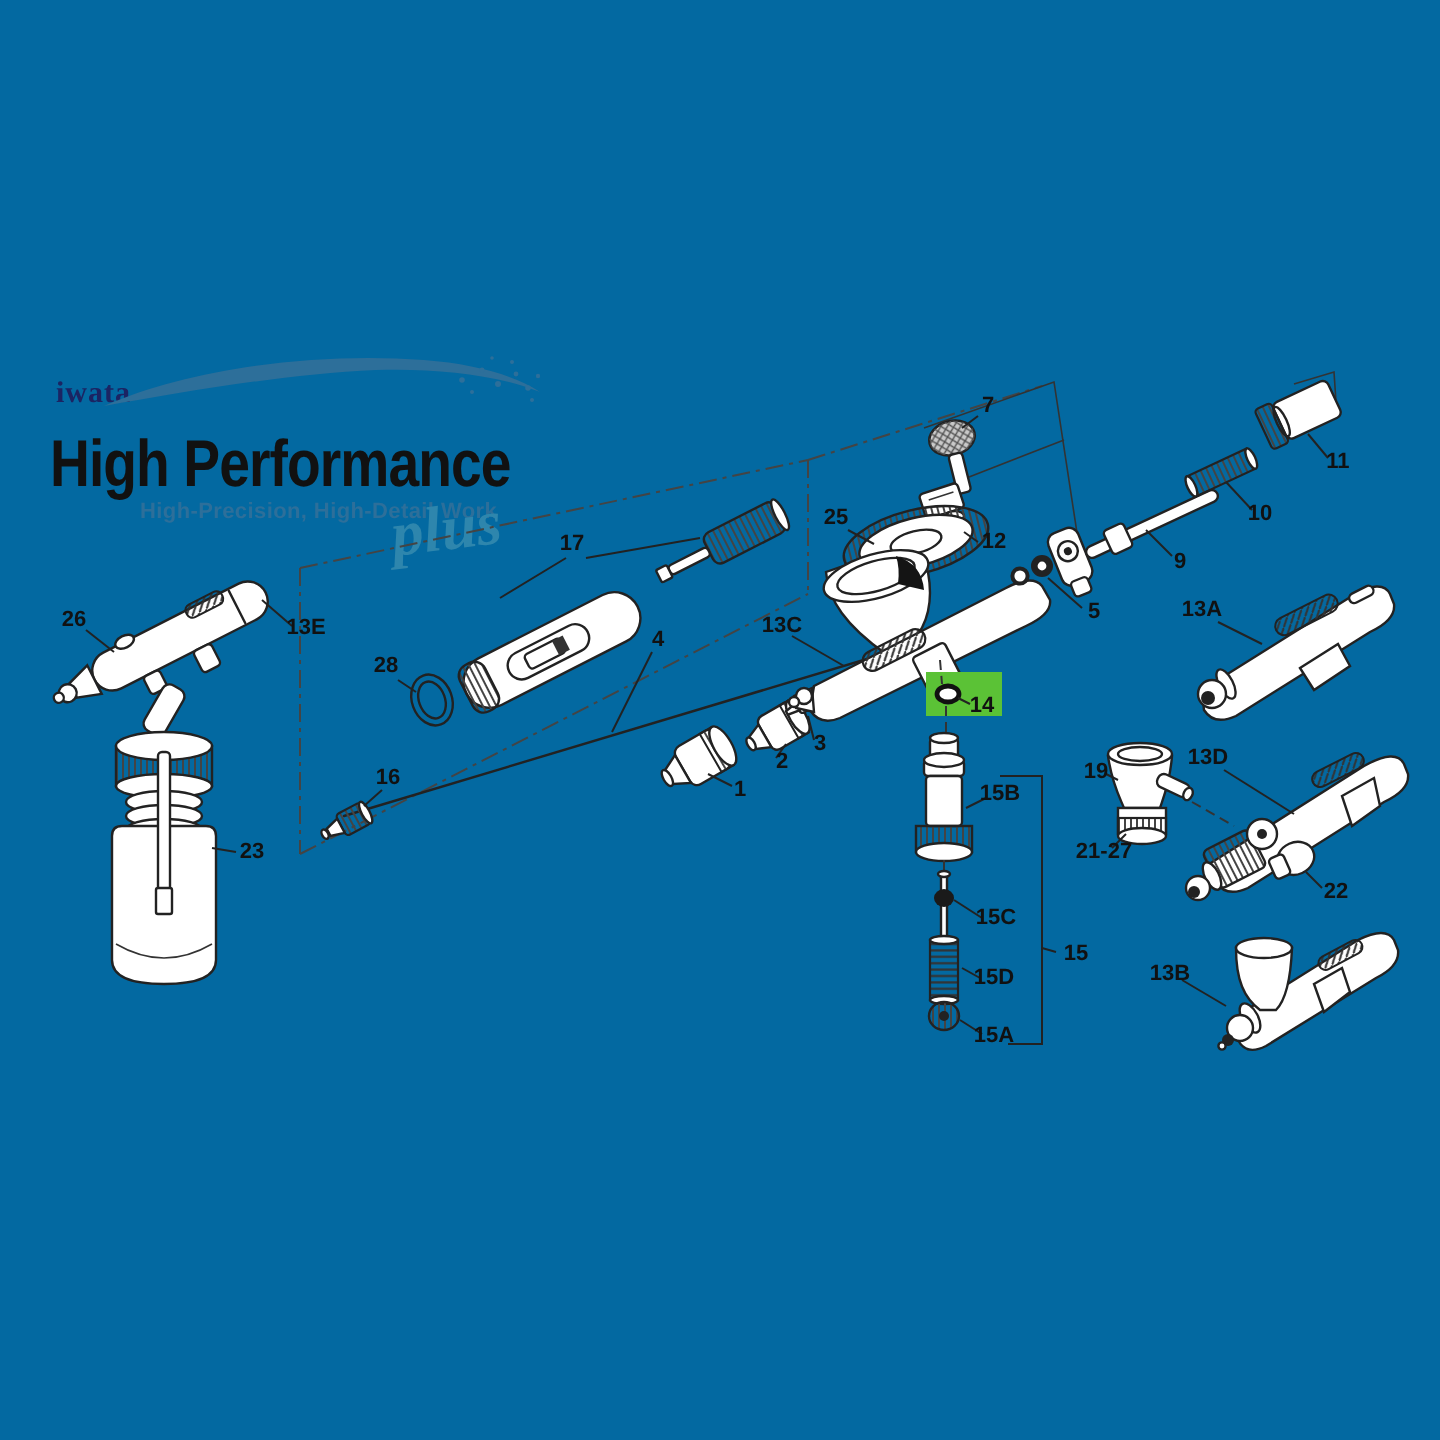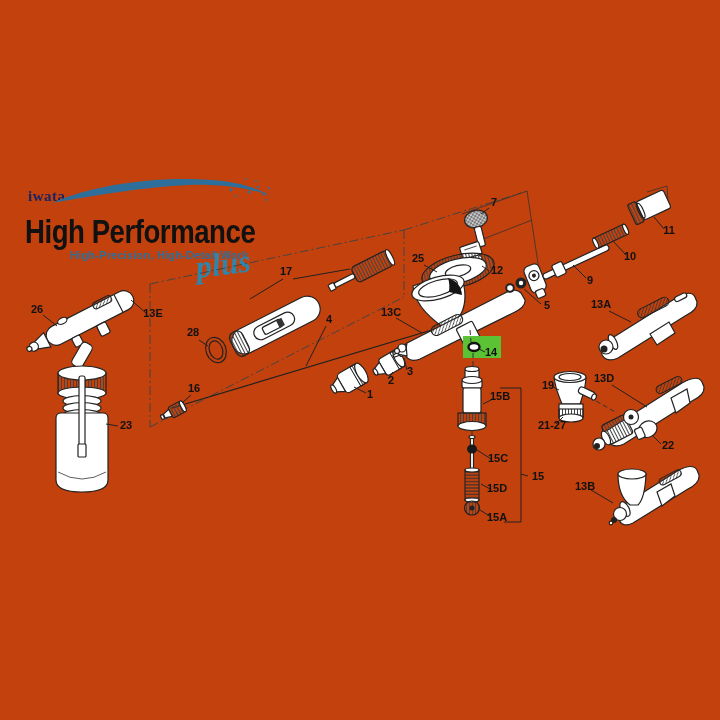--- a/index.html
+++ b/index.html
@@ -1,16 +1,16 @@
 <!DOCTYPE html>
 <html><head>
 <meta charset="utf-8">
 <style>
   html,body{margin:0;padding:0;background:#fff;}
-  .stage{position:relative;width:720px;height:720px;background:#c2410c;overflow:hidden;
+  .stage{position:relative;width:720px;height:720px;background:#0369a1;overflow:hidden;
          font-family:"Liberation Sans",sans-serif;}
   svg{display:block;}
   .pt{fill:#ffffff;stroke:#222;stroke-width:1.2;}
   .ln{fill:none;stroke:#222;stroke-width:1.2;stroke-linecap:round;}
   .thin{fill:none;stroke:#333;stroke-width:.8;}
   .leader{fill:none;stroke:#222;stroke-width:1;}
   .dash{fill:none;stroke:#333;stroke-width:1;stroke-dasharray:5 3;}
   .dashdot{fill:none;stroke:#444;stroke-width:1;stroke-dasharray:9 3 2 3;}
   .part-label{font:bold 11px "Liberation Sans",sans-serif;fill:#111;text-anchor:middle;}
   .logo-brand{font:bold 15px "Liberation Serif",serif;letter-spacing:.5px;}

